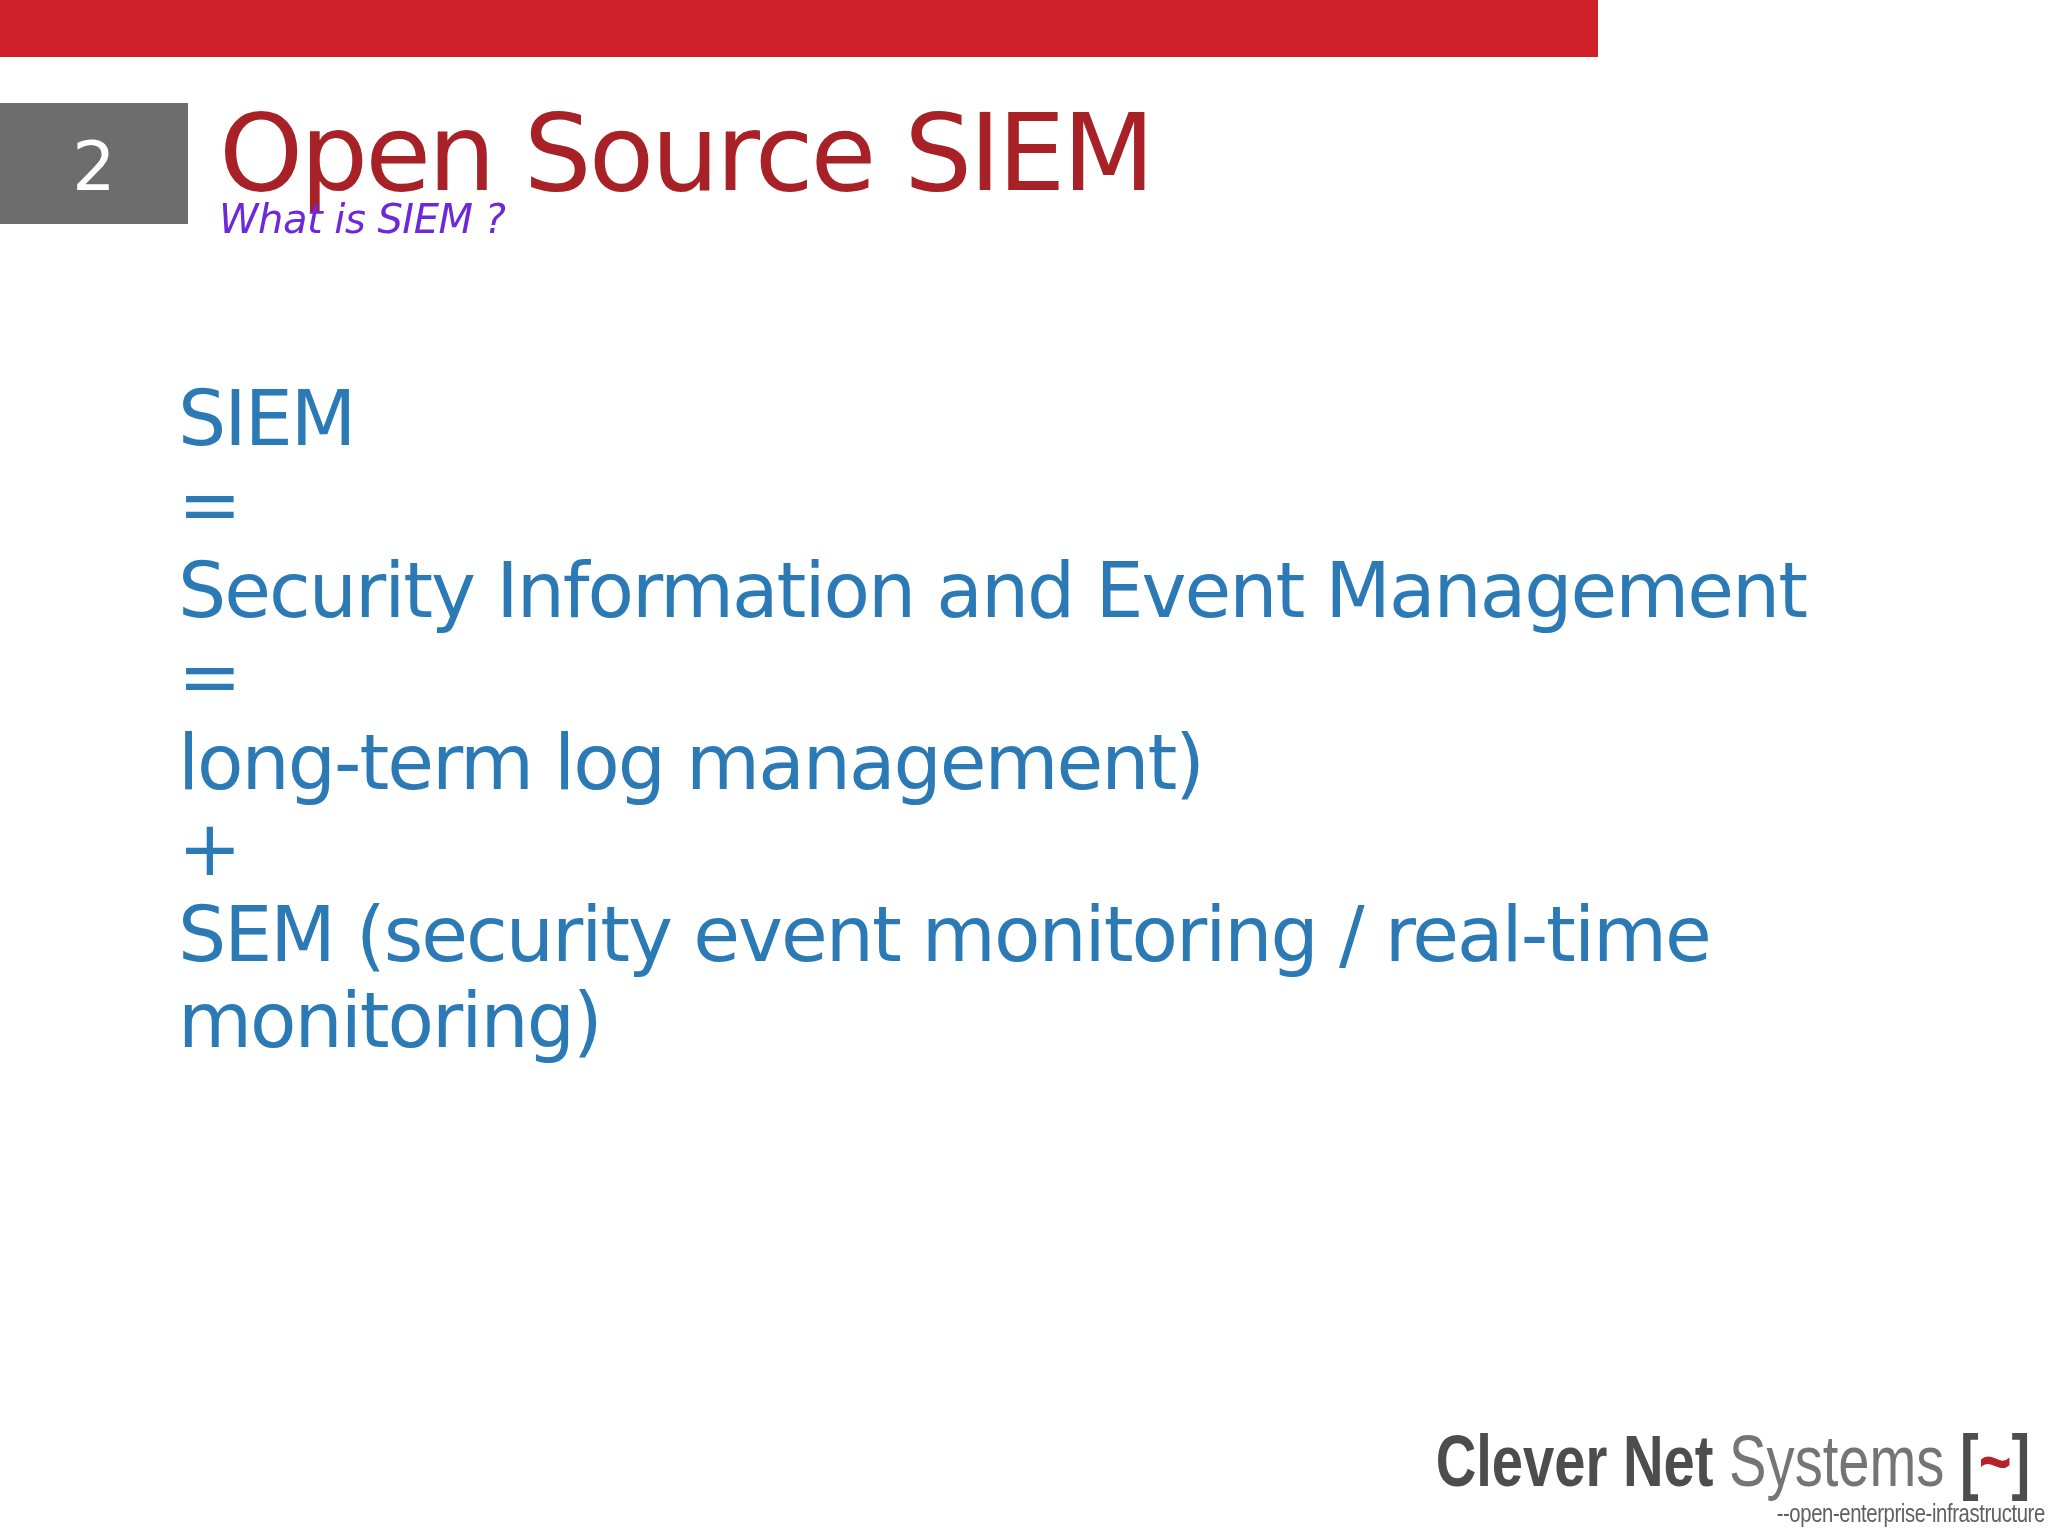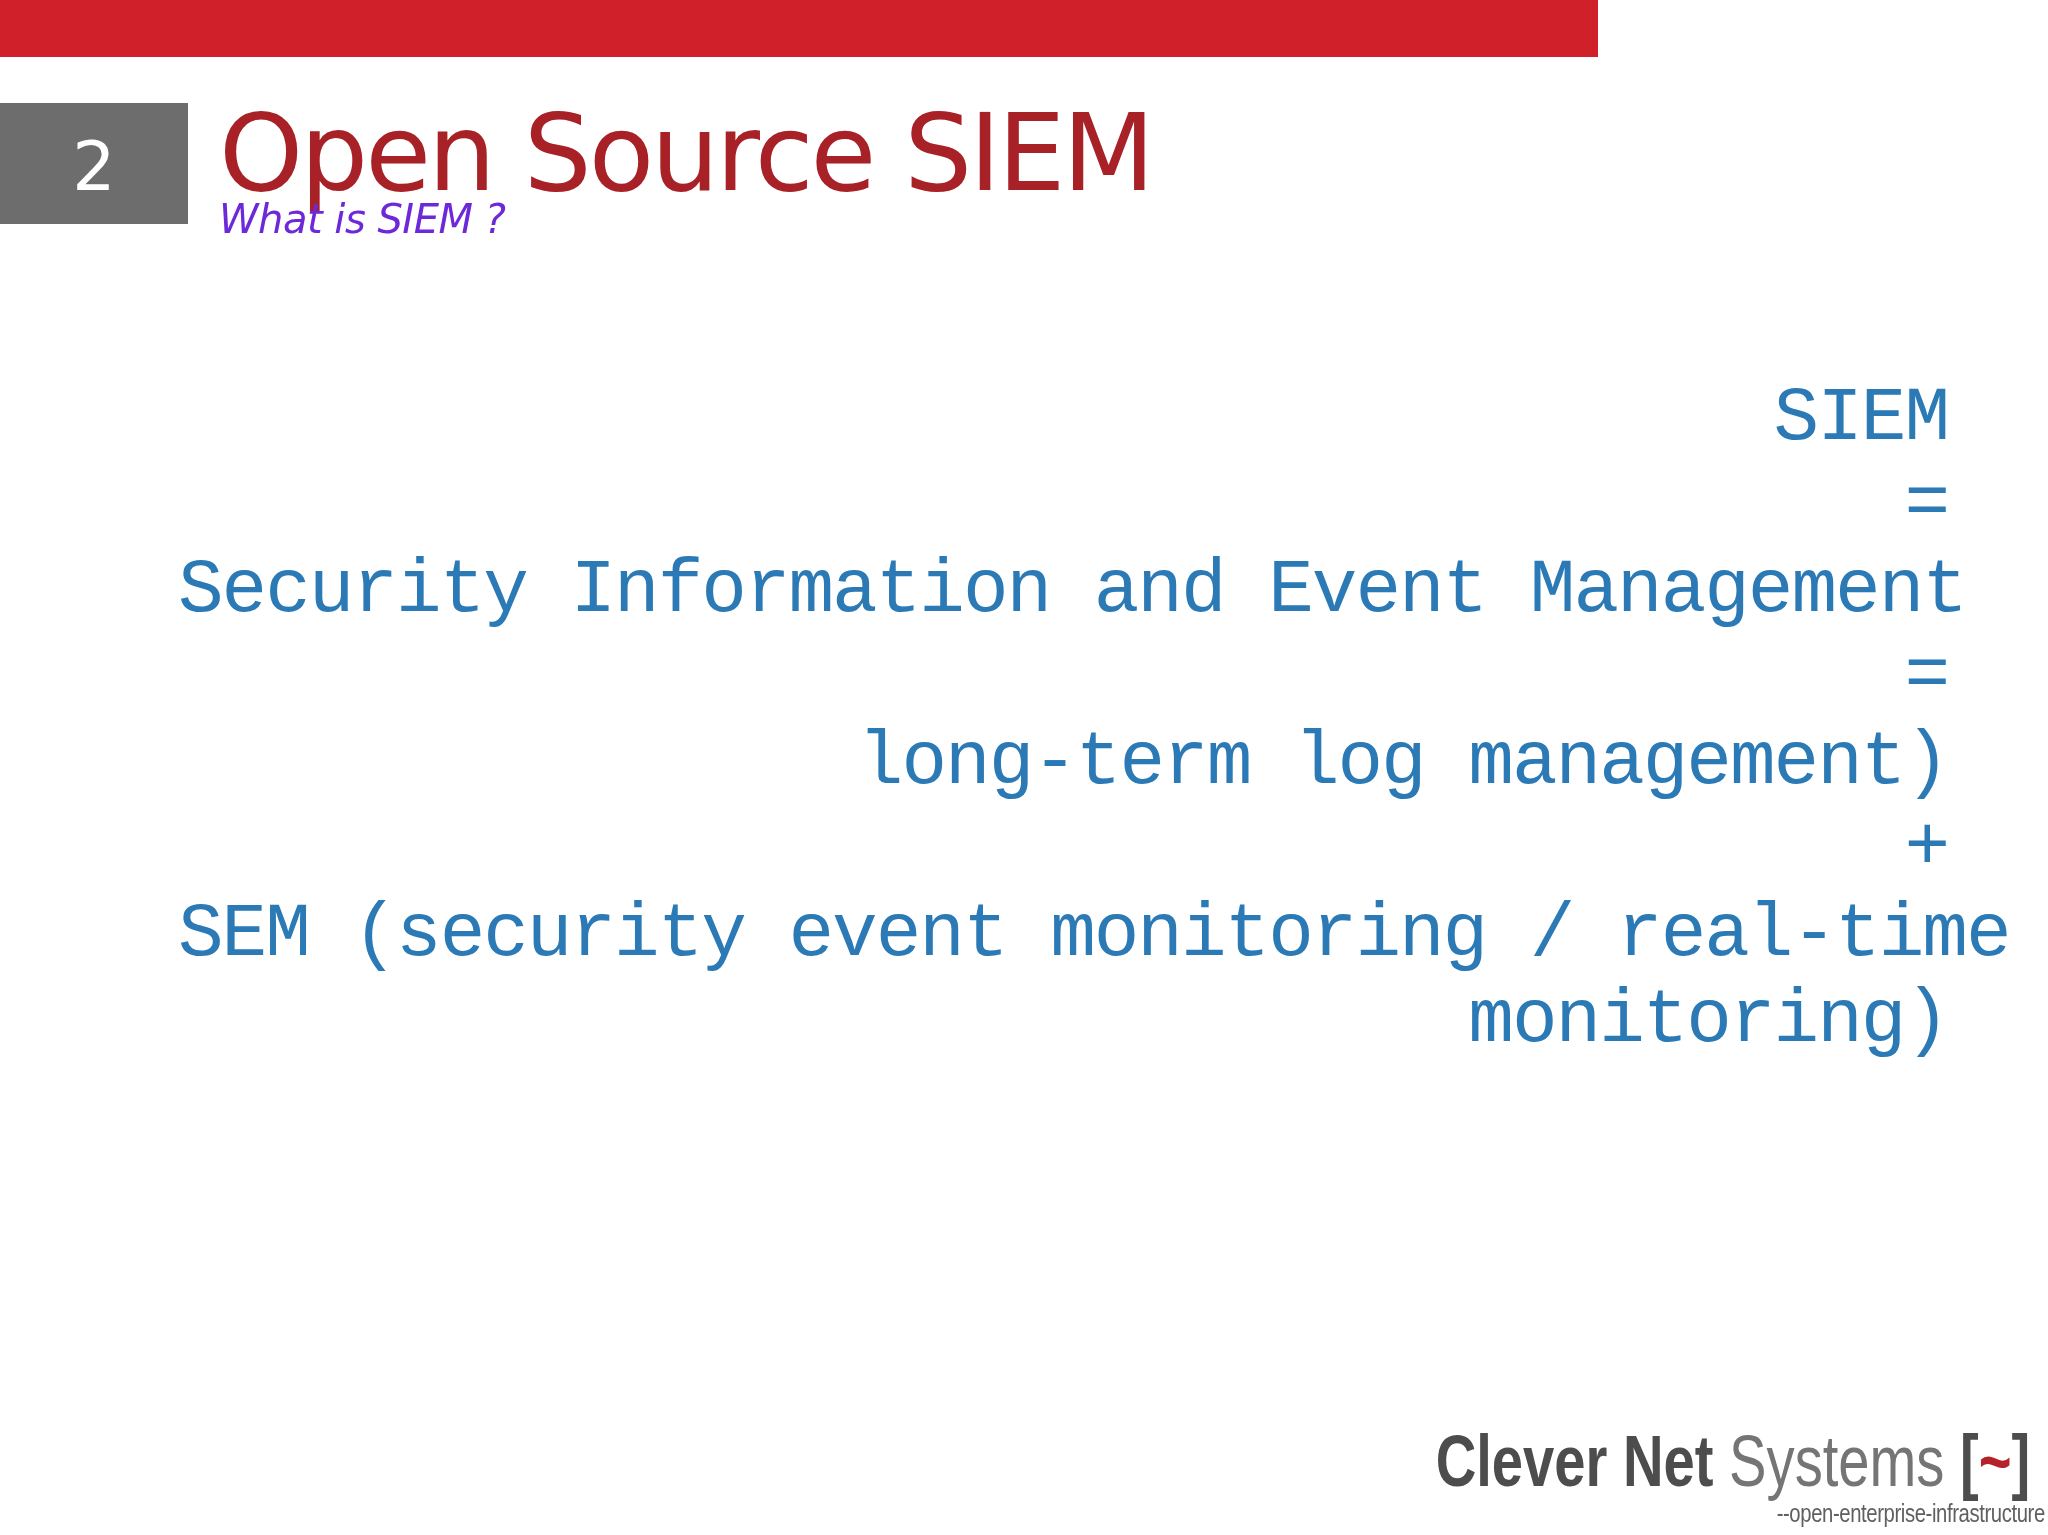--- a/index.html
+++ b/index.html
@@ -62,25 +62,24 @@
     white-space: nowrap;
     line-height: 1.164;
   }
 
   
   .body-block {
     position: absolute;
     left: 178px;
     top: 376px;
     width: 1770px;
-    text-align: right;
+    text-align: left;
     font-size: 76px;
     line-height: 86px;
     letter-spacing: -2px;
-    font-family: Liberation Mono, monospace;
   }
   .body-block .line {
     white-space: nowrap;
   }
 
   
   .logo {
     position: absolute;
     right: 18px;
     top: 1425px;

